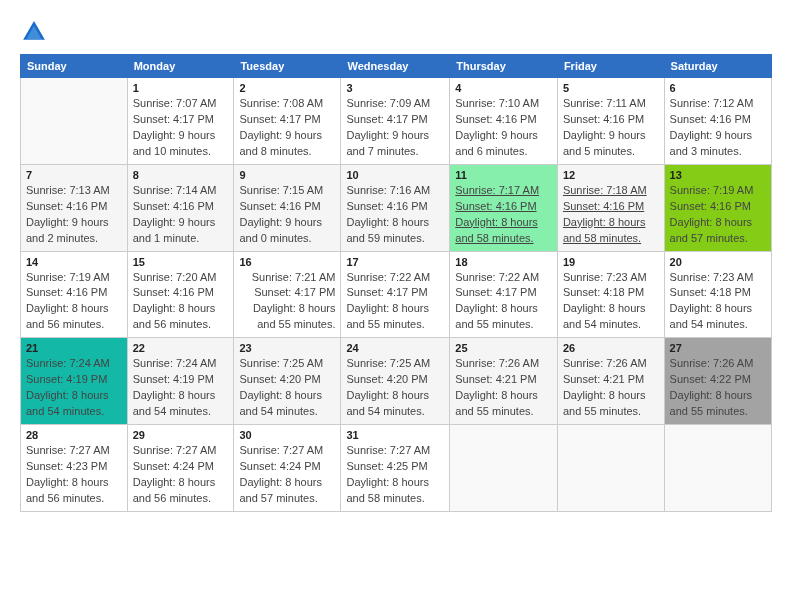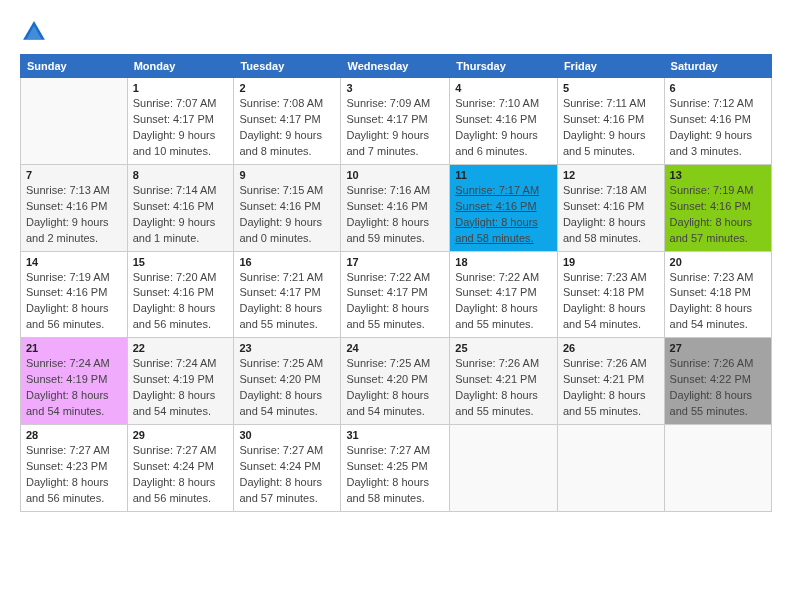--- a/index.html
+++ b/index.html
@@ -197,30 +197,30 @@
 Daylight: 9 hours
 and 0 minutes.</div>
           </td>
           <td style="background: rgb(245, 245, 245);">
             <div class="day-num">10</div>
             <div class="day-info" style="white-space: pre-line;">Sunrise: 7:16 AM
 Sunset: 4:16 PM
 Daylight: 8 hours
 and 59 minutes.</div>
           </td>
-          <td style="background: #0ea5e9;">
+          <td style="background: #86efac;">
             <div class="day-num">11</div>
             <div class="day-info" style="white-space: pre-line; text-decoration: underline;">Sunrise: 7:17 AM
 Sunset: 4:16 PM
 Daylight: 8 hours
 and 58 minutes.</div>
           </td>
           <td style="background: rgb(245, 245, 245);">
             <div class="day-num">12</div>
-            <div class="day-info" style="white-space: pre-line;">Sunrise: 7:18 AM
+            <div class="day-info" style="white-space: pre-line; text-decoration: underline;">Sunrise: 7:18 AM
 Sunset: 4:16 PM
 Daylight: 8 hours
 and 58 minutes.</div>
           </td>
           <td style="background: #84cc16;">
             <div class="day-num">13</div>
             <div class="day-info" style="white-space: pre-line;">Sunrise: 7:19 AM
 Sunset: 4:16 PM
 Daylight: 8 hours
 and 57 minutes.</div>
@@ -236,21 +236,21 @@
           </td>
           <td>
             <div class="day-num">15</div>
             <div class="day-info" style="white-space: pre-line;">Sunrise: 7:20 AM
 Sunset: 4:16 PM
 Daylight: 8 hours
 and 56 minutes.</div>
           </td>
           <td>
             <div class="day-num">16</div>
-            <div class="day-info" style="white-space: pre-line;">Sunrise: 7:21 AM
+            <div class="day-info" style="white-space: pre-line; text-align: right;">Sunrise: 7:21 AM
 Sunset: 4:17 PM
 Daylight: 8 hours
 and 55 minutes.</div>
           </td>
           <td>
             <div class="day-num">17</div>
             <div class="day-info" style="white-space: pre-line;">Sunrise: 7:22 AM
 Sunset: 4:17 PM
 Daylight: 8 hours
 and 55 minutes.</div>
@@ -271,21 +271,21 @@
           </td>
           <td>
             <div class="day-num">20</div>
             <div class="day-info" style="white-space: pre-line;">Sunrise: 7:23 AM
 Sunset: 4:18 PM
 Daylight: 8 hours
 and 54 minutes.</div>
           </td>
         </tr>
         <tr style="background: rgb(245, 245, 245);">
-          <td style="background: #f0abfc; margin-left: 32px;">
+          <td style="background: #14b8a6; margin-left: 32px;">
             <div class="day-num">21</div>
             <div class="day-info" style="white-space: pre-line;">Sunrise: 7:24 AM
 Sunset: 4:19 PM
 Daylight: 8 hours
 and 54 minutes.</div>
           </td>
           <td style="background: rgb(245, 245, 245);">
             <div class="day-num">22</div>
             <div class="day-info" style="white-space: pre-line;">Sunrise: 7:24 AM
 Sunset: 4:19 PM

